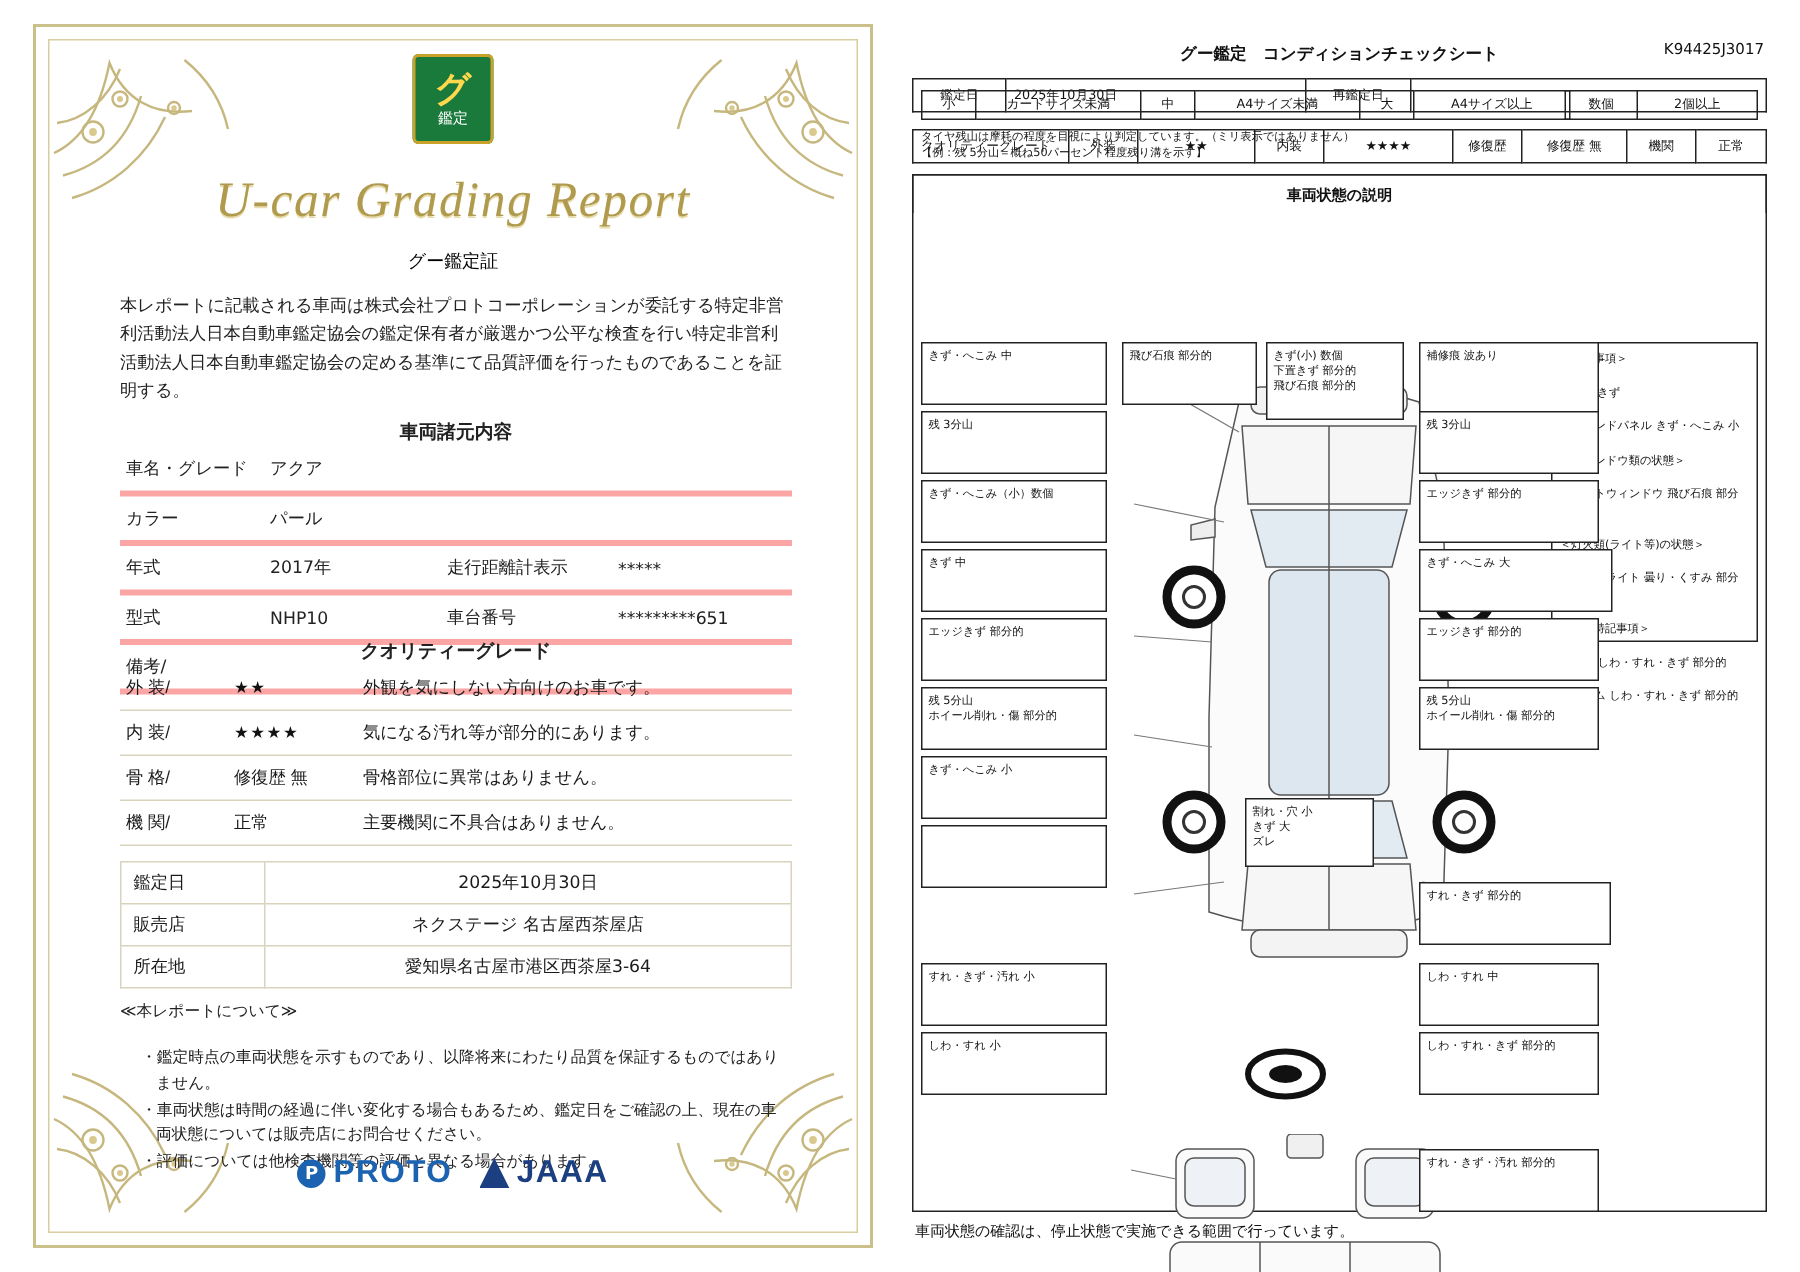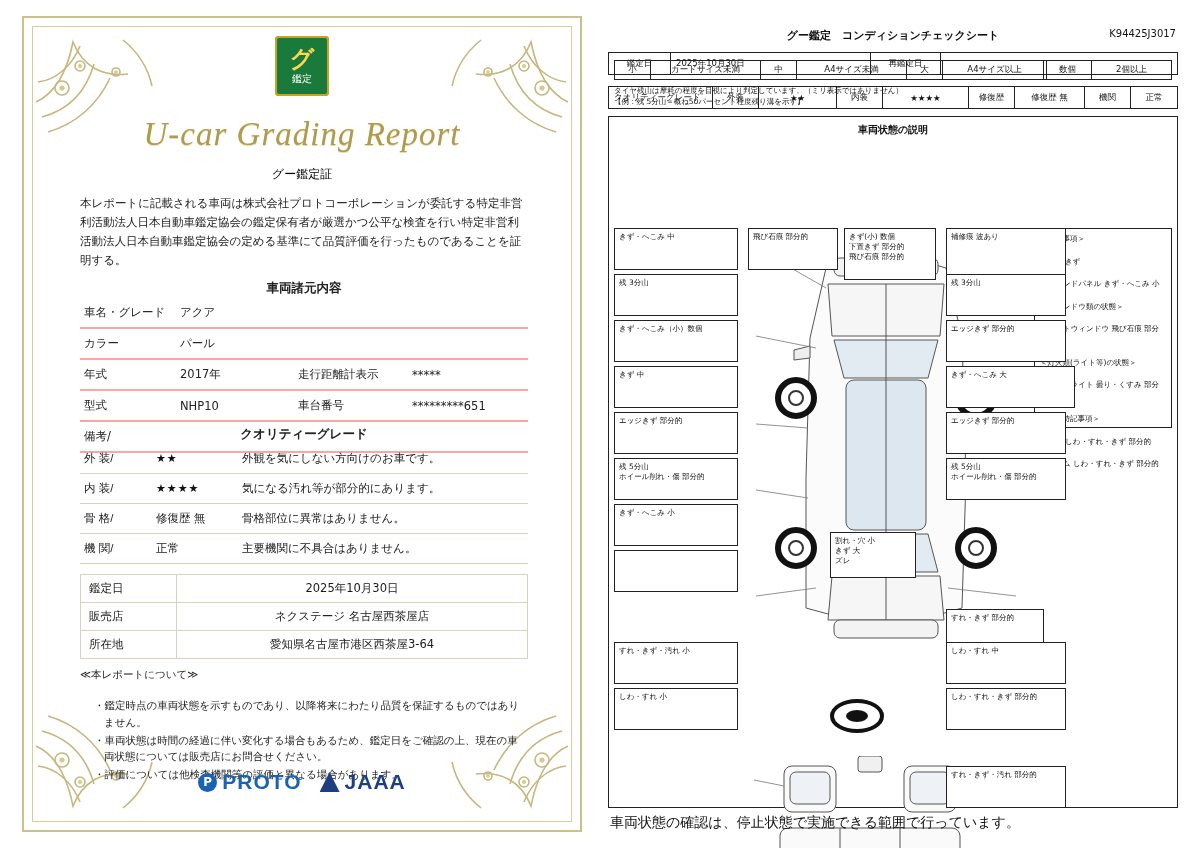--- a/index.html
+++ b/index.html
@@ -34,21 +34,21 @@
   .logo-g {
     position:absolute; left:50%; top:18px; transform:translateX(-50%);
     width:54px; height:60px;
   }
   .goo-badge {
     width:54px; height:60px; background:#1a7a3c; border-radius:4px;
     position:relative; box-shadow:0 0 0 2px #c9a227 inset;
     display:flex; flex-direction:column; align-items:center; justify-content:center;
   }
   .goo-badge .g1 { color:#ffd84d; font-size:24px; font-weight:bold; line-height:1; font-family:"DejaVu Sans", sans-serif;}
-  .goo-badge .g2 { color:#ffffff; font-size:10px; line-height:1.1; margin-top:3px; font-family:Liberation Mono, monospace;}
+  .goo-badge .g2 { color:#ffffff; font-size:10px; line-height:1.1; margin-top:3px; font-family:Liberation Serif, serif;}
 
   .cert-title {
     position:absolute; left:0; right:0; top:98px; text-align:center;
     font-family:"Liberation Serif", serif;
     font-style:italic; font-size:33px; color:#b09a4e;
     letter-spacing:1px;
     text-shadow:0 1px 0 #e8dcae;
   }
   .cert-sub {
     position:absolute; left:0; right:0; top:148px; text-align:center;
@@ -66,21 +66,21 @@
   }
   .sec-title.spec { top:262px; }
   .sec-title.grade { top:408px; }
 
   .spec-table {
     position:absolute; left:56px; top:280px; width:448px;
     border-collapse:collapse; font-size:11.5px;
     font-family:"DejaVu Sans", sans-serif;
   }
   .spec-table td {
-    border-bottom:2px solid #fca5a5;
+    border-bottom:4px solid #fca5a5;
     padding:7px 4px; vertical-align:middle;
   }
   .lbl { width:96px; color:#222; }
   .val { color:#222; }
   .stars { color:#111; letter-spacing:1px; font-size:11px; }
 
   .grade-table {
     position:absolute; left:56px; top:426px; width:448px;
     border-collapse:collapse; font-size:11.5px;
     font-family:Liberation Sans, sans-serif;
@@ -177,21 +177,21 @@
     font-size:7.5px; line-height:1.35; padding:3px 4px; overflow:hidden;
   }
   .note-panel {
     position:absolute; right:6px; top:112px; width:138px; height:200px;
     border:1px solid #222; padding:4px 5px; font-size:7.5px; line-height:1.5;
   }
   .car-svg { position:absolute; left:148px; top:112px; width:260px; height:470px; }
   .steer { position:absolute; left:222px; top:580px; width:54px; height:40px; }
   .seats { position:absolute; left:146px; top:640px; width:250px; height:140px; }
   .footer-note {
-    position:absolute; left:2px; top:786px; font-size:14px;
+    position:absolute; left:2px; top:786px; font-size:10px;
   }
 </style>
 </head>
 <body>
 
 <div class="page">
 
   <div class="cert">
     <div class="cert-inner"></div>
 
@@ -539,21 +539,21 @@
 きず 大
 ズレ</div>
 
       <div class="cell" style="left:338px; top:112px; width:120px; height:52px;">補修痕 波あり</div>
       <div class="cell" style="left:338px; top:158px; width:120px; height:42px;">残 3分山</div>
       <div class="cell" style="left:338px; top:204px; width:120px; height:42px;">エッジきず 部分的</div>
       <div class="cell" style="left:338px; top:250px; width:129px; height:42px;">きず・へこみ 大</div>
       <div class="cell" style="left:338px; top:296px; width:120px; height:42px;">エッジきず 部分的</div>
       <div class="cell" style="left:338px; top:342px; width:120px; height:42px; white-space:pre-line;">残 5分山
 ホイール削れ・傷 部分的</div>
-      <div class="cell" style="left:338px; top:472px; width:98px; height:42px;margin-top:21px;">すれ・きず 部分的</div>
+      <div class="cell" style="left:338px; top:472px; width:128px; height:42px;">すれ・きず 部分的</div>
       <div class="cell" style="left:338px; top:526px; width:120px; height:42px;">しわ・すれ 中</div>
       <div class="cell" style="left:338px; top:572px; width:120px; height:42px;">しわ・すれ・きず 部分的</div>
       <div class="cell" style="left:338px; top:650px; width:120px; height:42px;">すれ・きず・汚れ 部分的</div>
     </div>
 
     <div class="footer-note">車両状態の確認は、停止状態で実施できる範囲で行っています。</div>
   </div>
 
 </div>
 

